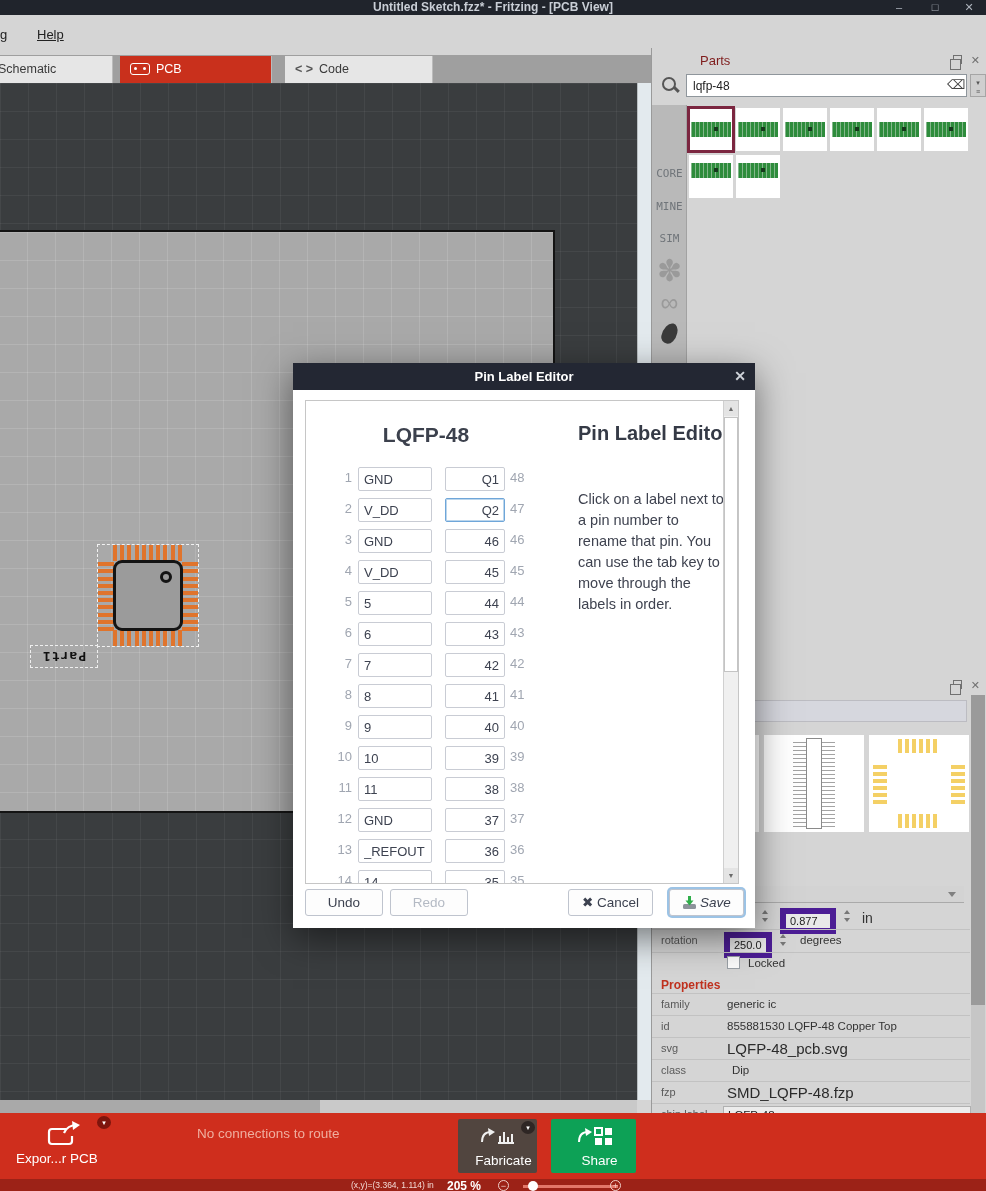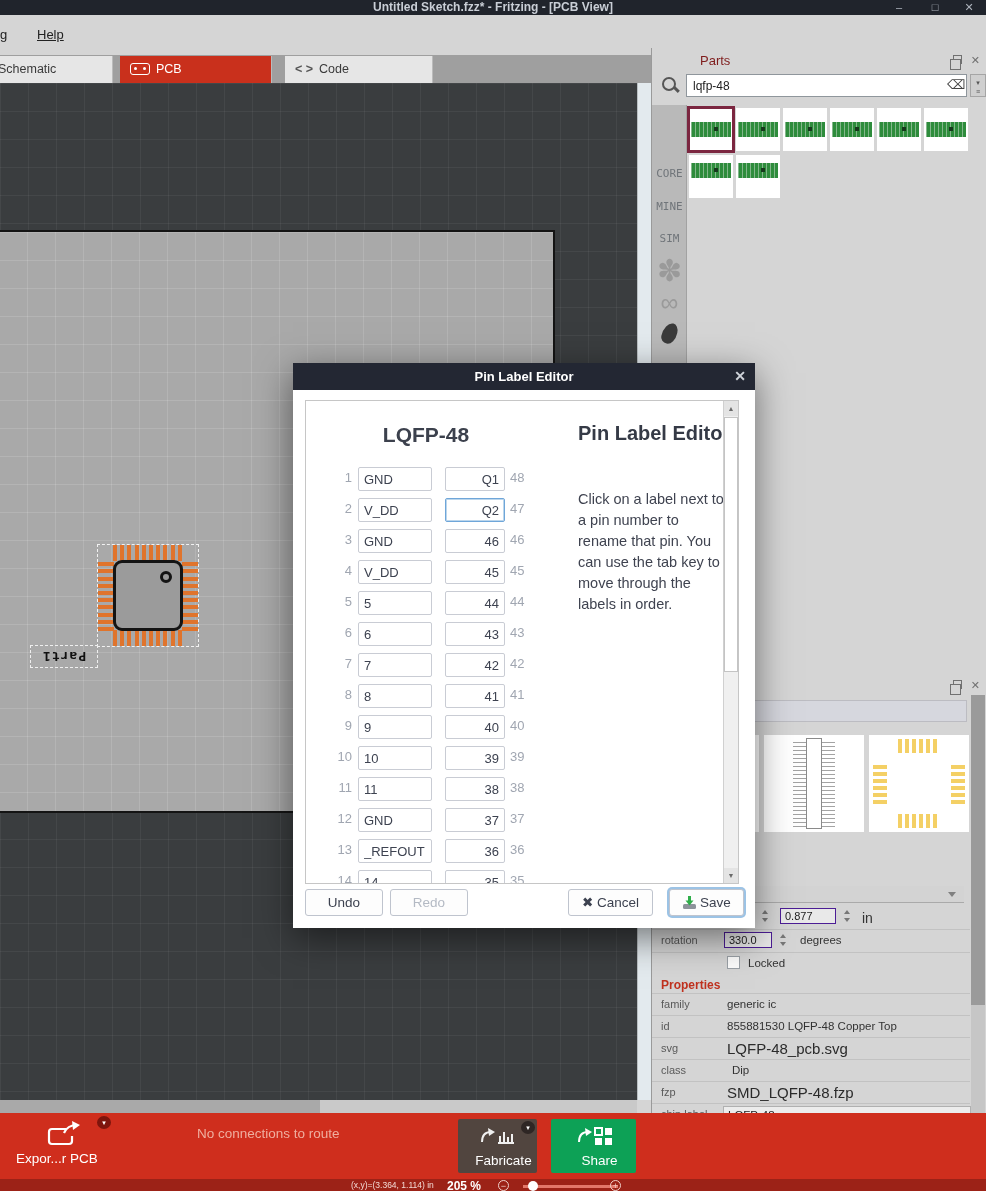--- a/index.html
+++ b/index.html
@@ -88,21 +88,21 @@
   .combo{position:absolute;left:5px;top:211px;width:307px;height:17px;background:#d3d3d3;border-bottom:1px solid #aaa;}
   .caret{position:absolute;width:0;height:0;border-left:4px solid transparent;border-right:4px solid transparent;border-top:5px solid #808080;}
   .irow{position:absolute;left:0;width:318px;border-top:1px solid #c2c2c2;font-size:11.5px;color:#444;}
   .ilabel{position:absolute;left:9px;top:4px;color:#5a5a5a;font-size:11px;}
   .ival{position:absolute;left:75px;top:4px;color:#333;font-size:11.5px;}
   .ival.big{font-size:15px;top:2px;color:#2b2b2b;}
   .spin{display:inline-block;width:11px;height:14px;position:relative;vertical-align:middle;}
   .spin i{position:absolute;left:2px;width:0;height:0;border-left:3.5px solid transparent;border-right:3.5px solid transparent;}
   .spin .up{top:1px;border-bottom:4px solid #777;}
   .spin .dn{bottom:1px;border-top:4px solid #777;}
-  .valbox{display:inline-block;background:#e9e9e9;border:1px solid #4c1d95;font-size:11px;color:#222;padding:1px 4px;vertical-align:middle;}
+  .valbox{display:inline-block;background:#e9e9e9;border:6px solid #4c1d95;font-size:11px;color:#222;padding:1px 4px;vertical-align:middle;}
   .chk{position:absolute;left:75px;top:3px;width:13px;height:13px;background:#fcfcfc;border:1px solid #9aa0a6;}
   .prophead{position:absolute;left:9px;font-size:12px;font-weight:bold;color:#c0321f;}
   .chipfield{position:absolute;left:71px;top:2px;width:248px;height:17px;background:#ececec;border:1px solid #b0b0b0;font-size:11.5px;color:#222;padding:0 4px;}
   .editbtn{position:absolute;left:71px;top:2px;width:248px;height:19px;background:#f2f2f2;border:1px solid #a8a8a8;font-size:12px;color:#333;text-align:center;line-height:17px;}
 
   
   .dialog{position:absolute;left:293px;top:363px;width:462px;height:565px;background:#fff;z-index:50;box-shadow:0 10px 34px rgba(0,0,0,.5);}
   .dlg-title{position:absolute;left:0;top:0;width:462px;height:27px;background:#232733;color:#fff;font-size:13px;font-weight:bold;text-align:center;line-height:27px;}
   .dlg-close{position:absolute;right:9px;top:0;color:#cfd3da;font-size:14px;line-height:27px;}
   .scrollarea{position:absolute;left:12px;top:37px;width:434px;height:484px;border:1px solid #c6c6c6;background:#fff;overflow:hidden;}
@@ -115,21 +115,21 @@
   .pin-l{left:52px;width:74px;}
   .pin-r{left:139px;width:60px;text-align:right;}
   .pin-r.focused{border:1px solid #6fa6d9;box-shadow:0 0 0 1px #bcd6ec inset;}
   .dlg-head{position:absolute;left:272px;top:20px;width:155px;font-size:20px;font-weight:bold;color:#353a46;line-height:1.25;}
   .dlg-desc{position:absolute;left:272px;top:88px;width:152px;font-size:14.5px;color:#3f4350;line-height:1.45;}
   .dscroll{position:absolute;right:0;top:0;width:15px;height:482px;background:#f0f0f0;border-left:1px solid #d0d0d0;}
   .dscroll .btn{position:absolute;left:0;width:14px;height:15px;background:#e4e4e4;color:#6a6a6a;font-size:7px;text-align:center;line-height:15px;}
   .dscroll .th{position:absolute;left:0;top:16px;width:14px;height:255px;background:#fff;border:1px solid #c4c4c4;}
   .dlg-btn{position:absolute;top:526px;height:27px;background:#fdfdfd;border:1px solid #bfc4ce;border-radius:3px;font-size:13.5px;color:#3d4250;text-align:center;line-height:25px;}
   .dlg-btn.disabled{color:#b4bac4;}
-  .dlg-btn.primary{box-shadow:0 0 0 2px #9cc3e5;}
+  .dlg-btn.primary{box-shadow:0 0 0 2px #9cc3e5;font-style:italic;}
   .savesvg{vertical-align:-3px;margin-right:3px;}
 
   
   .redbar{position:absolute;left:0;top:1113px;width:986px;height:66px;background:#cf2e1d;color:#fff;}
   .exp-ico{position:absolute;left:44px;top:8px;}
   .dd-badge{position:absolute;width:14px;height:13px;background:#7e150d;border-radius:50%;color:#fff;font-size:7px;text-align:center;line-height:13px;}
   .exp-label{position:absolute;left:16px;top:38px;font-size:13.5px;color:#fff;}
   .route-status{position:absolute;left:197px;top:13px;font-size:13.5px;color:#efae9f;}
   .fabbtn{position:absolute;left:458px;top:6px;width:79px;height:54px;background:#51453f;border-radius:2px;text-align:center;}
   .sharebtn{position:absolute;left:551px;top:6px;width:85px;height:54px;background:#0da156;border-radius:2px;text-align:center;}
@@ -279,21 +279,21 @@
       <span class="valbox" style="position:absolute;left:128px;top:2px;width:56px">0.877</span>
       <span class="spin" style="position:absolute;left:190px;top:3px">
           <i class="up"></i>
           <i class="dn"></i>
         </span>
       <span style="position:absolute;left:210px;top:4px;font-size:14px;color:#333">in</span>
     </div>
 
     <div class="irow" style="top:254px;height:23px">
       <span class="ilabel">rotation</span>
-      <span class="valbox" style="position:absolute;left:72px;top:2px;width:48px">330.0</span>
+      <span class="valbox" style="position:absolute;left:72px;top:2px;width:48px">250.0</span>
       <span class="spin" style="position:absolute;left:126px;top:3px">
           <i class="up"></i>
           <i class="dn"></i>
         </span>
       <span style="position:absolute;left:148px;top:4px;font-size:11.5px;color:#333">degrees</span>
     </div>
 
     <div class="irow" style="top:277px;height:22px">
       <span class="chk"></span>
       <span style="position:absolute;left:96px;top:4px;font-size:11.5px;color:#333">Locked</span>

